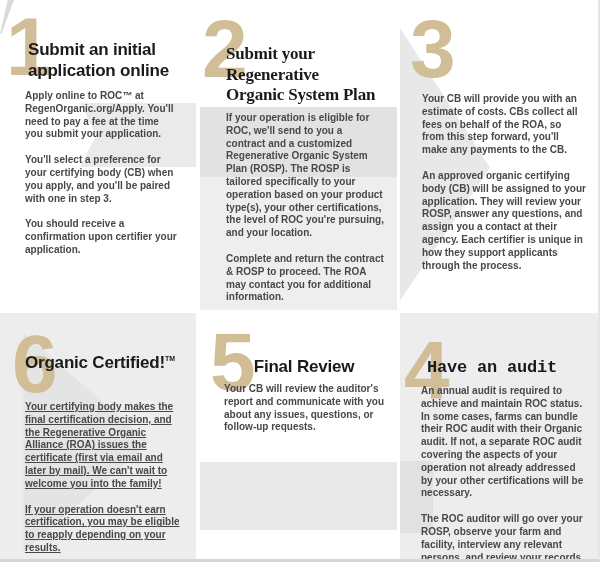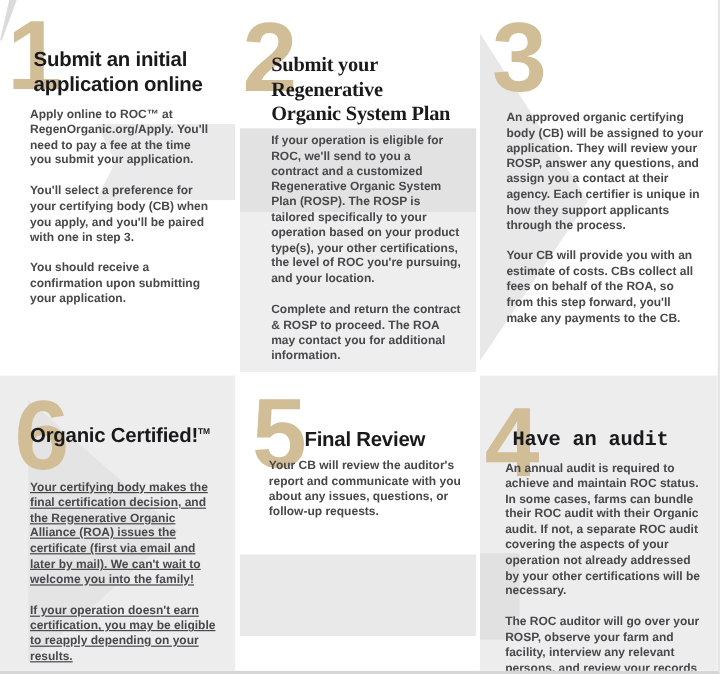--- a/index.html
+++ b/index.html
@@ -83,21 +83,21 @@
     <div class="shape p1-band"></div>
     <div class="shape corner-sliver"></div>
     <div class="num">1</div>
     <div class="title">
       <div>Submit an initial</div>
       <div>application online</div>
     </div>
     <div class="body">
       <p>Apply online to ROC™ at RegenOrganic.org/Apply. You'll need to pay a fee at the time you submit your application.</p>
       <p>You'll select a preference for your certifying body (CB) when you apply, and you'll be paired with one in step 3.</p>
-      <p>You should receive a confirmation upon submitting your application.</p>
+      <p>You should receive a confirmation upon certifier your application.</p>
     </div>
   </div>
 
   <div class="panel p2">
     <div class="shape p2-lower"></div>
     <div class="shape p2-band"></div>
     <div class="num">2</div>
     <div class="title">
       <div>Submit your</div>
       <div>Regenerative</div>
@@ -106,22 +106,22 @@
     <div class="body">
       <p>If your operation is eligible for ROC, we'll send to you a contract and a customized Regenerative Organic System Plan (ROSP). The ROSP is tailored specifically to your operation based on your product type(s), your other certifications, the level of ROC you're pursuing, and your location.</p>
       <p>Complete and return the contract &amp; ROSP to proceed. The ROA may contact you for additional information.</p>
     </div>
   </div>
 
   <div class="panel p3">
     <div class="shape p3-chevron"></div>
     <div class="num">3</div>
     <div class="body">
+      <p>Your CB will provide you with an estimate of costs. CBs collect all fees on behalf of the ROA, so from this step forward, you'll make any payments to the CB.</p>
       <p>An approved organic certifying body (CB) will be assigned to your application. They will review your ROSP, answer any questions, and assign you a contact at their agency. Each certifier is unique in how they support applicants through the process.</p>
-      <p>Your CB will provide you with an estimate of costs. CBs collect all fees on behalf of the ROA, so from this step forward, you'll make any payments to the CB.</p>
     </div>
   </div>
 
   <div class="panel p6 gray">
     <div class="shape p6-chevron"></div>
     <div class="num">6</div>
     <div class="title">
       <div><span>Organic Certified!</span><sup class="tm">TM</sup></div>
     </div>
     <div class="body">

